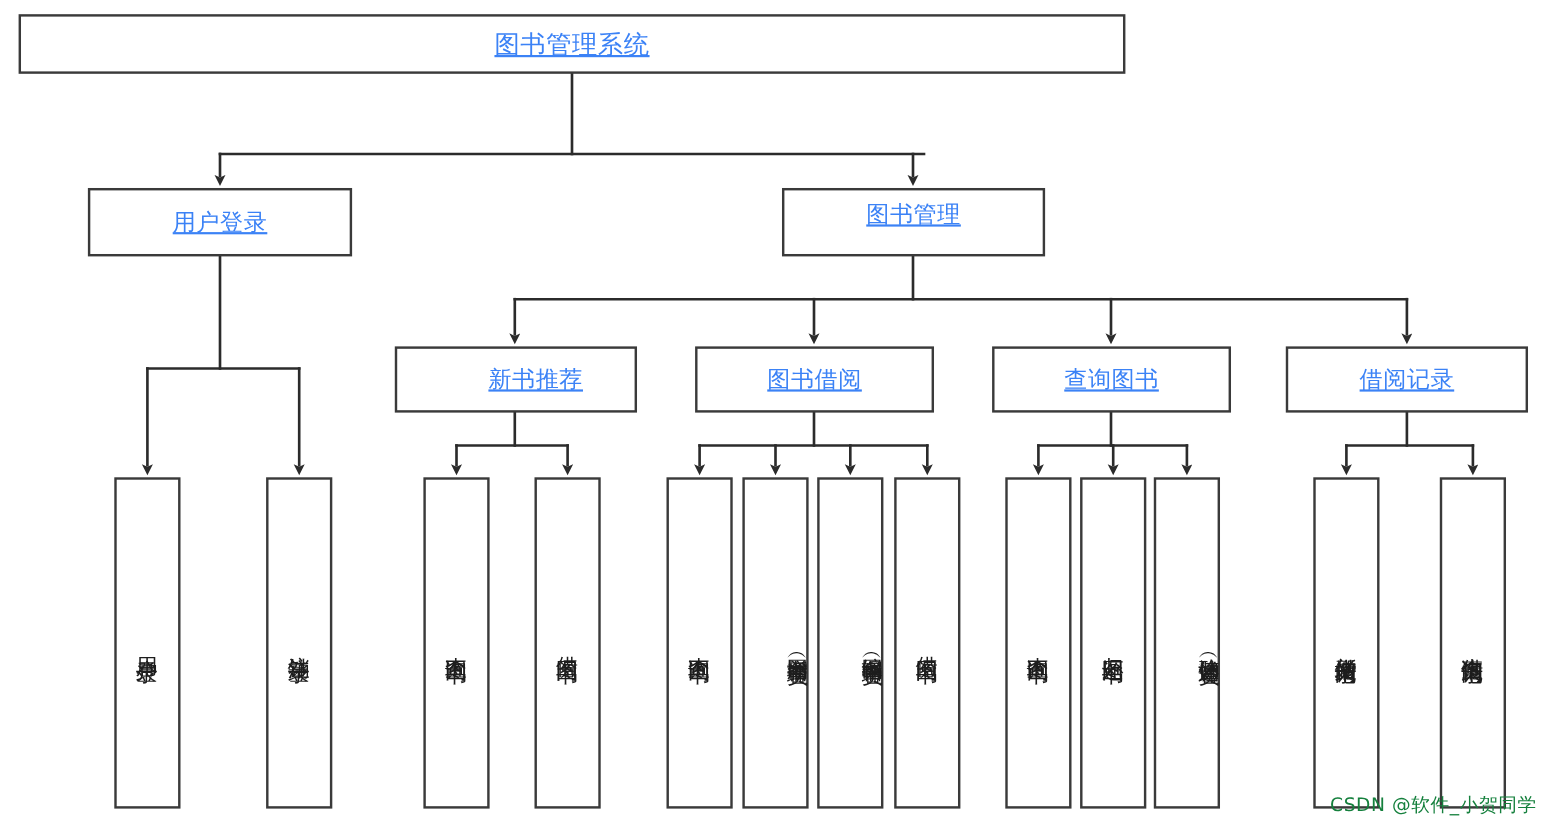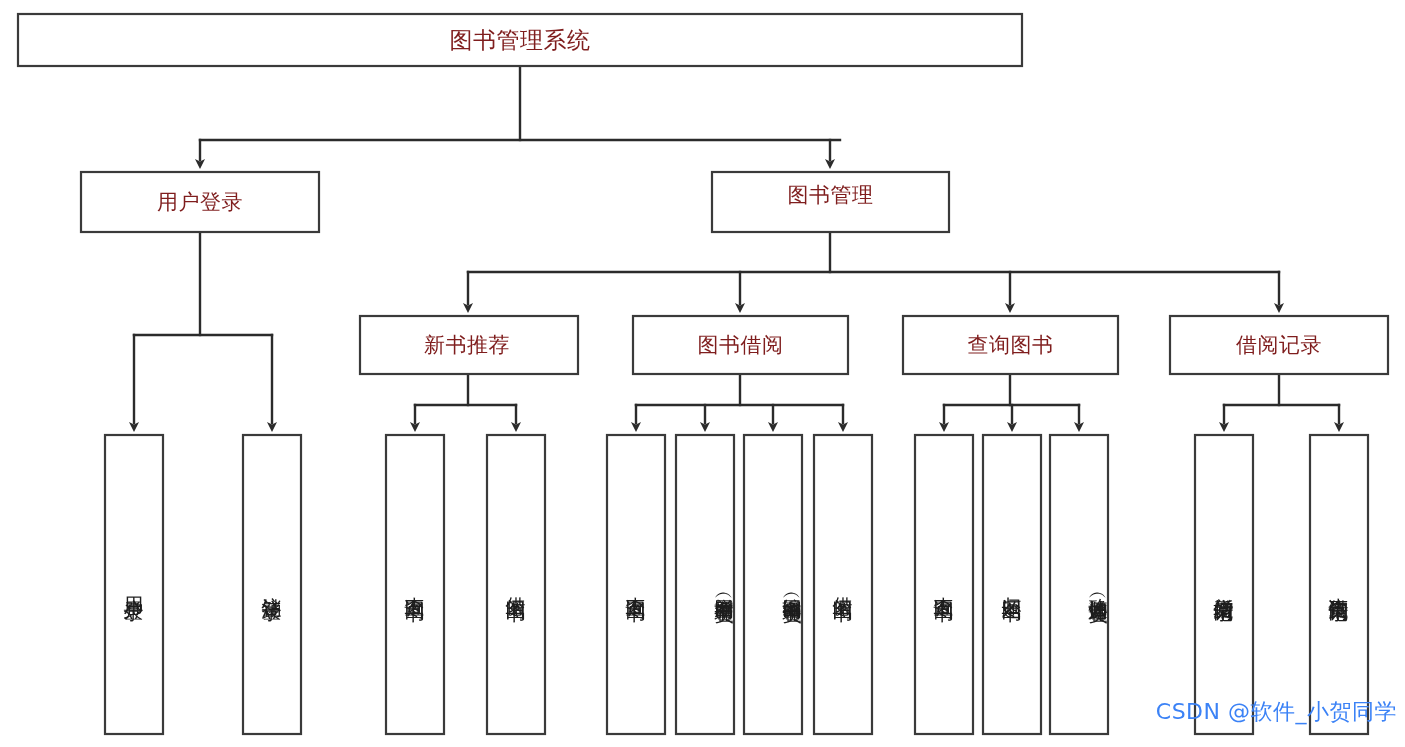--- a/index.html
+++ b/index.html
@@ -38,44 +38,45 @@
   .arrow-head {
     fill: #2b2b2b;
     stroke: none;
   }
   .node-label-h {
     position: absolute;
     display: flex;
     align-items: center;
     justify-content: center;
     font-size: 21px;
-    color: #7f1d1d;
+    color: #3b82f6;
     letter-spacing: 0.5px;
     white-space: nowrap;
     pointer-events: none;
+    text-decoration: underline;
   }
   .node-label-v {
     position: absolute;
     display: flex;
     align-items: center;
     justify-content: center;
     font-size: 20px;
     color: #1d1d1d;
     writing-mode: vertical-rl;
     text-orientation: upright;
     letter-spacing: 2px;
     line-height: 1;
     pointer-events: none;
   }
   .watermark {
     position: absolute;
     right: 8px;
-    bottom: 20px;
-    font-size: 22px;
-    color: #3b82f6;
+    bottom: 4px;
+    font-size: 17px;
+    color: #15803d;
     letter-spacing: 0.5px;
     white-space: nowrap;
   }
 </style>
 </head>
 <body>
 
 <div id="diagram-root">
 
   <svg id="diagram-svg" viewBox="0 0 1405 747">
@@ -162,21 +163,21 @@
     <rect class="node-box" x="1050" y="435" width="58" height="299"></rect>
     <rect class="node-box" x="1195" y="435" width="58" height="299"></rect>
     <rect class="node-box" x="1310" y="435" width="58" height="299"></rect>
   </svg>
 
   <div class="node-label-h" style="left:18px; top:14px; width:1004px; height:52px; font-size:23px;">图书管理系统</div>
 
   <div class="node-label-h" style="left:81px; top:172px; width:238px; height:60px;">用户登录</div>
   <div class="node-label-h" style="left:712px; top:172px; width:237px; height:45px;">图书管理</div>
 
-  <div class="node-label-h" style="left:360px; top:316px; width:214px; height:58px;">新书推荐</div>
+  <div class="node-label-h" style="left:360px; top:316px; width:214px; height:58px;padding-left:20px;">新书推荐</div>
   <div class="node-label-h" style="left:633px; top:316px; width:215px; height:58px;text-align:center;">图书借阅</div>
   <div class="node-label-h" style="left:903px; top:316px; width:215px; height:58px;">查询图书</div>
   <div class="node-label-h" style="left:1170px; top:316px; width:218px; height:58px;">借阅记录</div>
 
   <div class="node-label-v" style="left:105px; top:435px; width:58px; height:299px;">用户登录</div>
   <div class="node-label-v" style="left:243px; top:435px; width:58px; height:299px;">注销登录</div>
   <div class="node-label-v" style="left:386px; top:435px; width:58px; height:299px;">查询图书</div>
   <div class="node-label-v" style="left:487px; top:435px; width:58px; height:299px;">借阅图书</div>
   <div class="node-label-v" style="left:607px; top:435px; width:58px; height:299px;">查询图书</div>
   <div class="node-label-v" style="left:676px; top:441px; width:58px; height:293px; align-items:flex-start; font-size:19px; letter-spacing:1px;">新增图书（管理员）</div>

